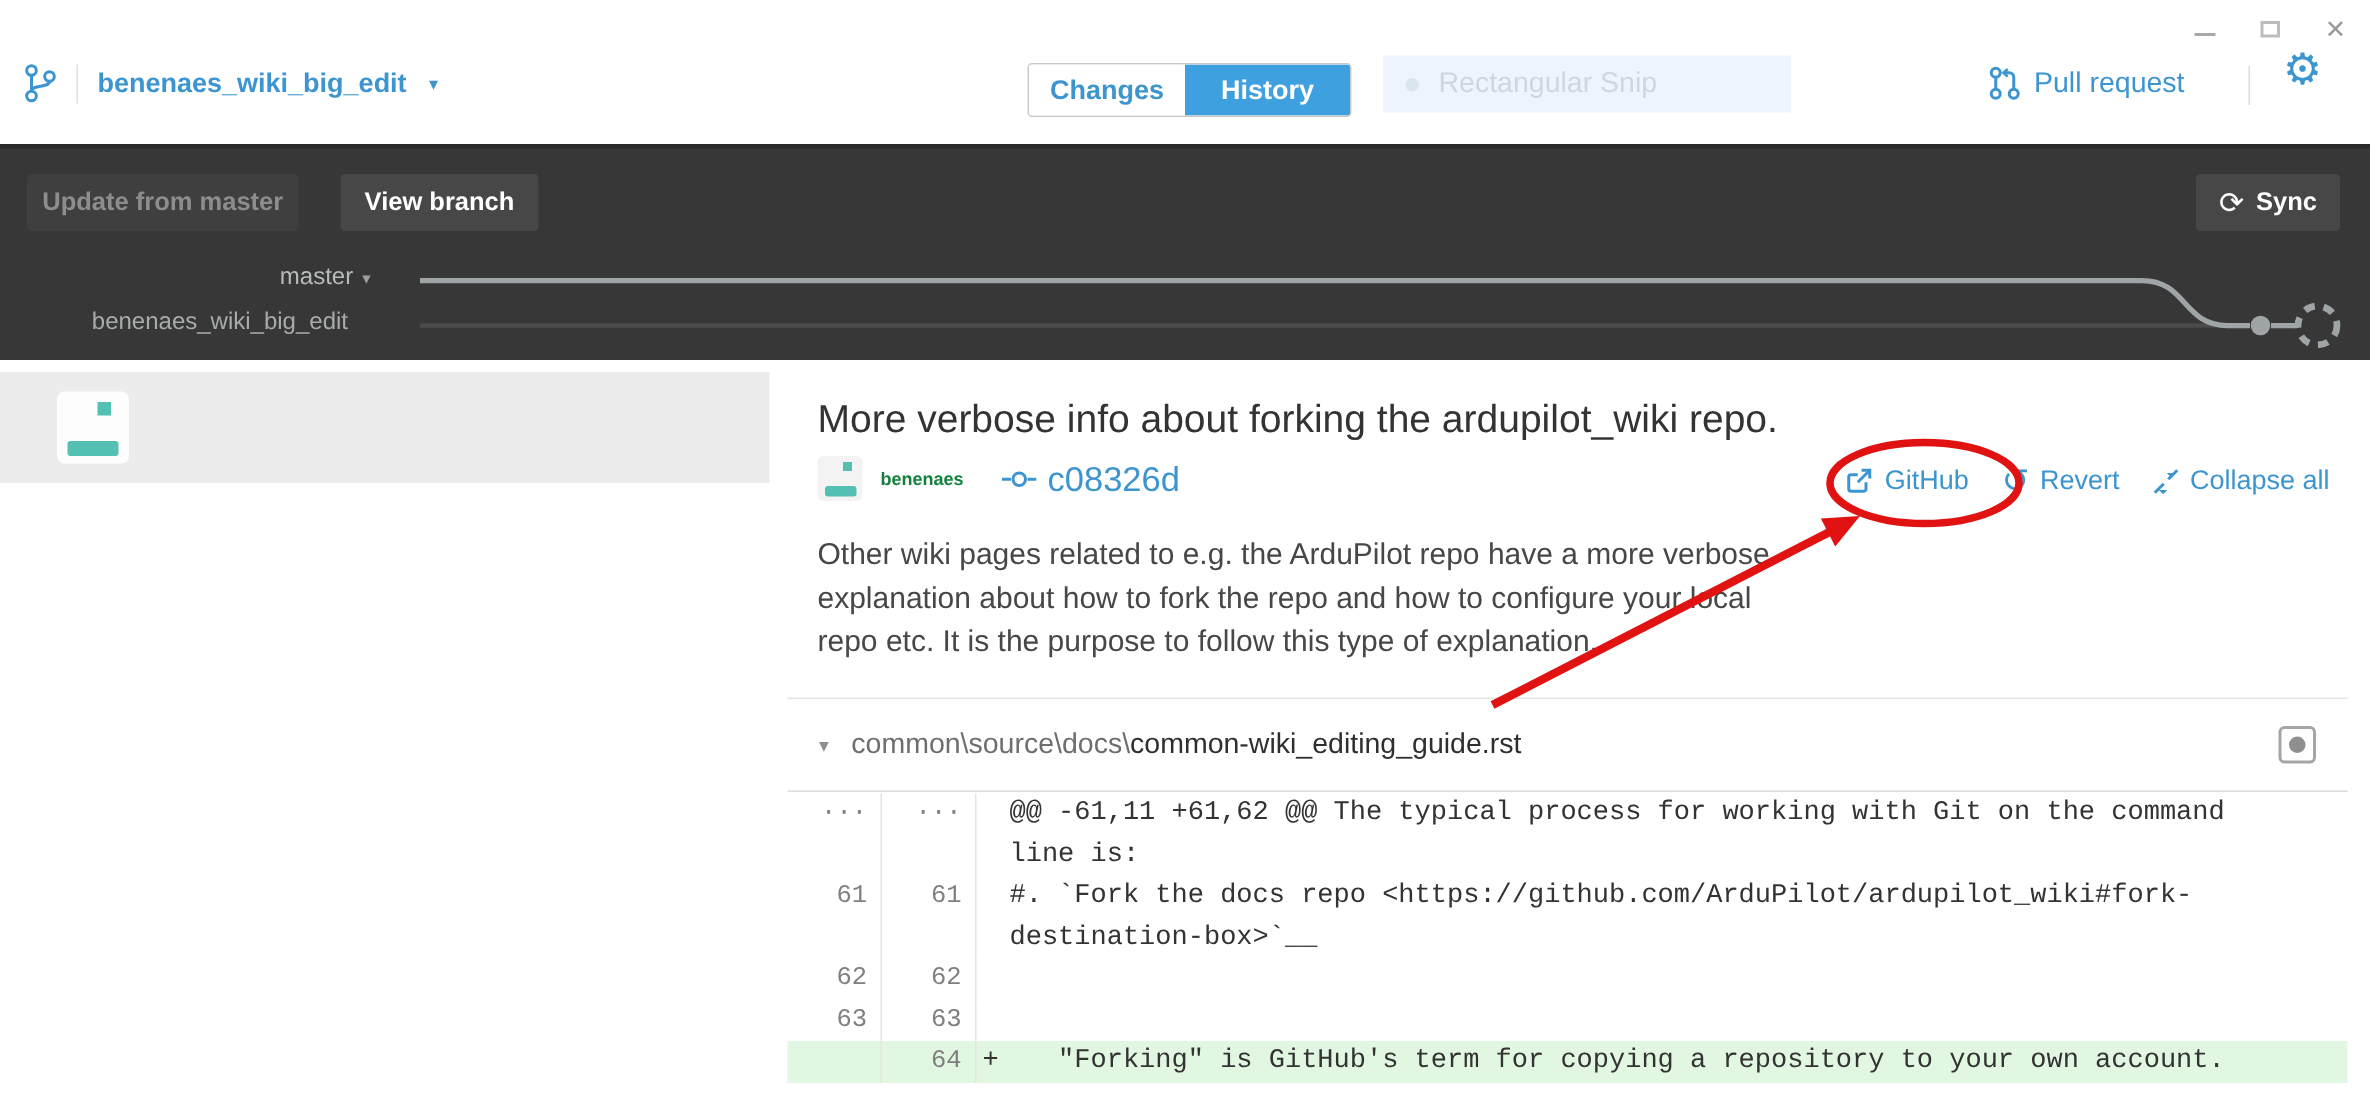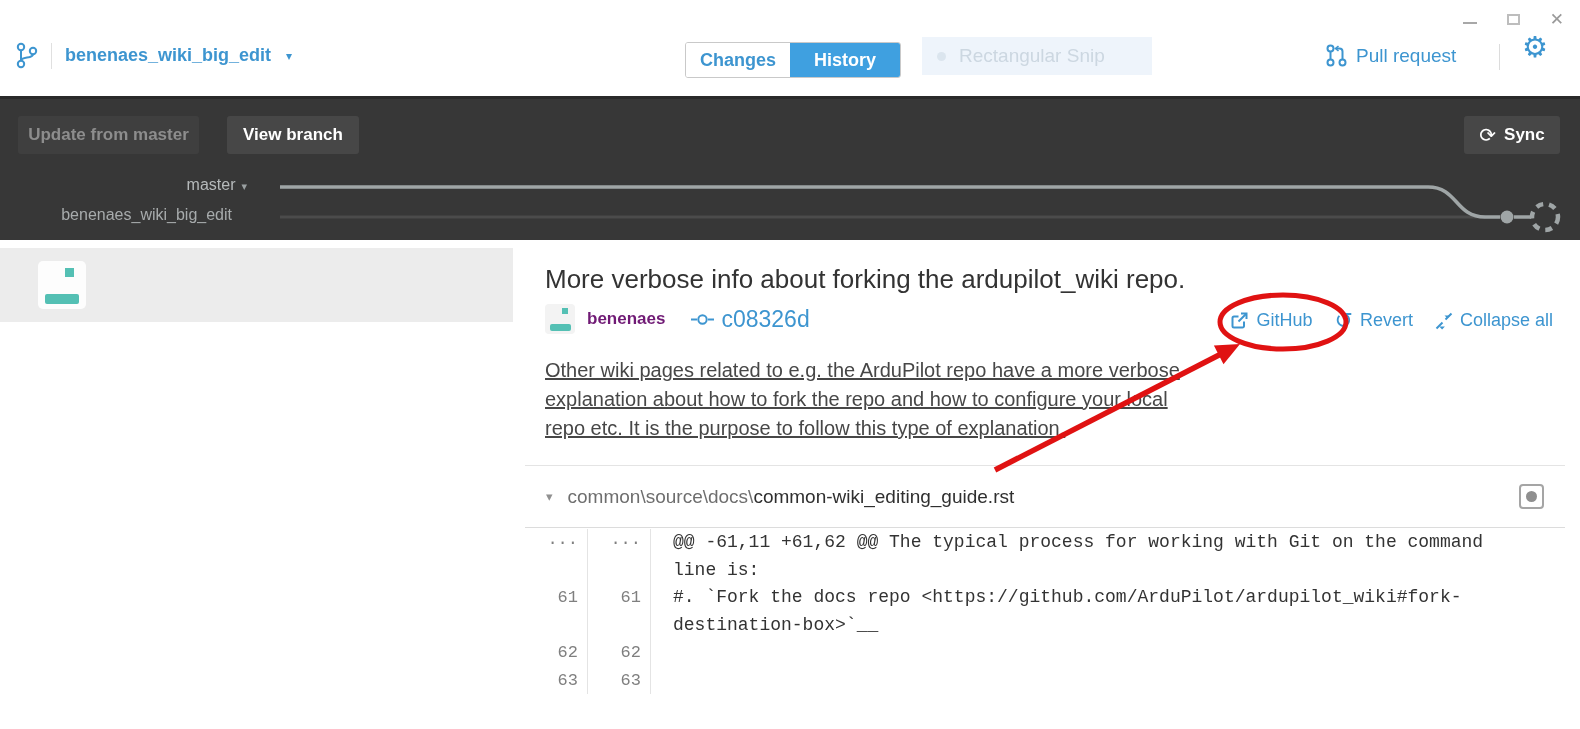--- a/index.html
+++ b/index.html
@@ -19,21 +19,21 @@
   .repo-name { color:#3d95d0; font-size:18px; font-weight:700; }
   .repo-caret { color:#3d95d0; font-size:12px; margin-left:2px; }
 
   .tabs { position:absolute; left:685px; top:42px; height:36px; display:flex;
           border:1px solid #c9c9c9; border-radius:3px; overflow:hidden; }
   .tab { height:100%; display:flex; align-items:center; justify-content:center;
          font-size:18px; font-weight:700; }
   .tab-changes { width:104px; background:#fff; color:#3d95d0; }
   .tab-history { width:110px; background:#3fa0e0; color:#fff; }
 
-  .snip-ghost { position:absolute; left:922px; top:37px; width:230px; height:38px;
+  .snip-ghost { position:absolute; left:922px; top:37px; width:272px; height:38px;
                 background:#eef4fb; display:flex; align-items:center; gap:13px;
                 padding-left:15px; color:#ccd7e1; font-size:19px; }
   .snip-dot { width:9px; height:9px; border-radius:50%; background:#dbe5ee; }
 
   .pull-request { position:absolute; left:1326px; top:44px; display:flex; align-items:flex-end;
                   gap:9px; color:#3d95d0; font-size:19px; font-weight:400; }
   .hdr-sep2 { position:absolute; left:1499px; top:44px; width:1px; height:26px; background:#dcdcdc; }
   .gear { position:absolute; left:1522px; top:33px; color:#3d95d0; font-size:29px; line-height:29px; }
 
   
@@ -65,29 +65,29 @@
   .commit-item-text { overflow:hidden; }
   .ci-title { font-size:19px; color:#333; white-space:nowrap; overflow:hidden; max-width:400px; }
   .ci-meta { font-size:16px; color:#7b7b7b; margin-top:5px; }
 
   .main { position:absolute; left:525px; top:0; width:1055px; height:489px; }
   .c-title { position:absolute; left:20px; top:24px; font-size:26px; font-weight:400; color:#333; white-space:nowrap; }
   .c-meta { position:absolute; left:20px; top:64px; display:flex; align-items:center; gap:12px; }
   .av-sm { width:30px; height:30px; background:#f3f3f3; border-radius:4px; }
   .av-sm .sq { left:17px; top:4px; width:6px; height:6px; }
   .av-sm .bar { left:5px; top:20px; width:21px; height:7px; border-radius:2px; }
-  .c-author { font-size:17px; font-weight:700; color:#701a75; }
+  .c-author { font-size:12px; font-weight:700; color:#15803d; }
   .c-sha-wrap { display:flex; align-items:center; gap:7px; margin-left:14px; }
   .c-sha { color:#3d95d0; font-size:23px; }
 
   .c-actions { position:absolute; right:27px; top:70px; display:flex; gap:22px; }
   .act { display:flex; align-items:center; gap:7px; color:#3d95d0; font-size:18px; }
   .revert-glyph { font-size:22px; line-height:18px; }
 
-  .c-desc { position:absolute; left:20px; top:116px; font-size:20px; line-height:29px; color:#474747; white-space:nowrap;text-decoration:underline; }
+  .c-desc { position:absolute; left:20px; top:116px; font-size:20px; line-height:29px; color:#474747; white-space:nowrap; }
 
   .hr { position:absolute; left:0; right:15px; top:225px; border-top:1px solid #e4e4e4; }
 
   .filebar { position:absolute; left:0; right:15px; top:226px; height:61px;
              display:flex; align-items:center; }
   .file-caret { margin-left:21px; color:#909090; font-size:13px; }
   .file-path { margin-left:15px; font-size:19px; color:#6e6e6e; white-space:pre; }
   .file-name { color:#2f2f2f; }
   .file-mod-icon { margin-left:auto; margin-right:21px; width:25px; height:25px;
                    border:2px solid #a5a5a5; border-radius:4px; position:relative; }
@@ -270,20 +270,25 @@
         </div>
         <div class="drow">
           <div class="gut">62</div>
           <div class="gut">62</div>
         </div>
         <div class="drow">
           <div class="gut">63</div>
           <div class="gut">63</div>
           <div class="code"><span class="sign"></span><span class="ctext"></span></div>
         </div>
+        <div class="drow row-add">
+          <div class="gut"></div>
+          <div class="gut">64</div>
+          <div class="code"><span class="sign">+</span><span class="ctext">   "Forking" is GitHub's term for copying a repository to your own account.</span></div>
+        </div>
       </div>
     </div>
   </div>
 
   <svg class="annot" width="1580" height="729" viewBox="0 0 1580 729">
     <ellipse cx="1283" cy="322" rx="63" ry="27" fill="none" stroke="#e01212" stroke-width="5"></ellipse>
     <line x1="995" y1="470" x2="1221" y2="354" stroke="#e01212" stroke-width="5.5"></line>
     <polygon points="1240,344 1223.5,364.3 1213.9,345.6" fill="#e01212"></polygon>
   </svg>
 

